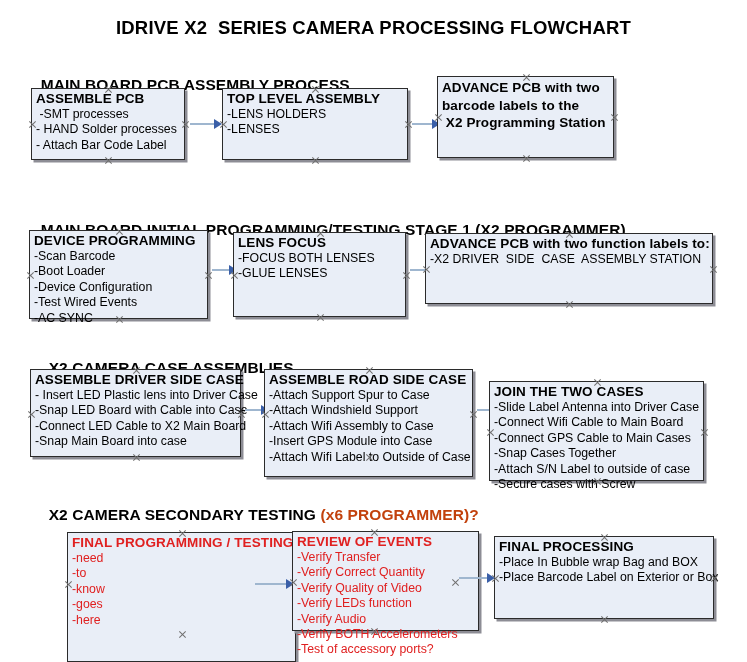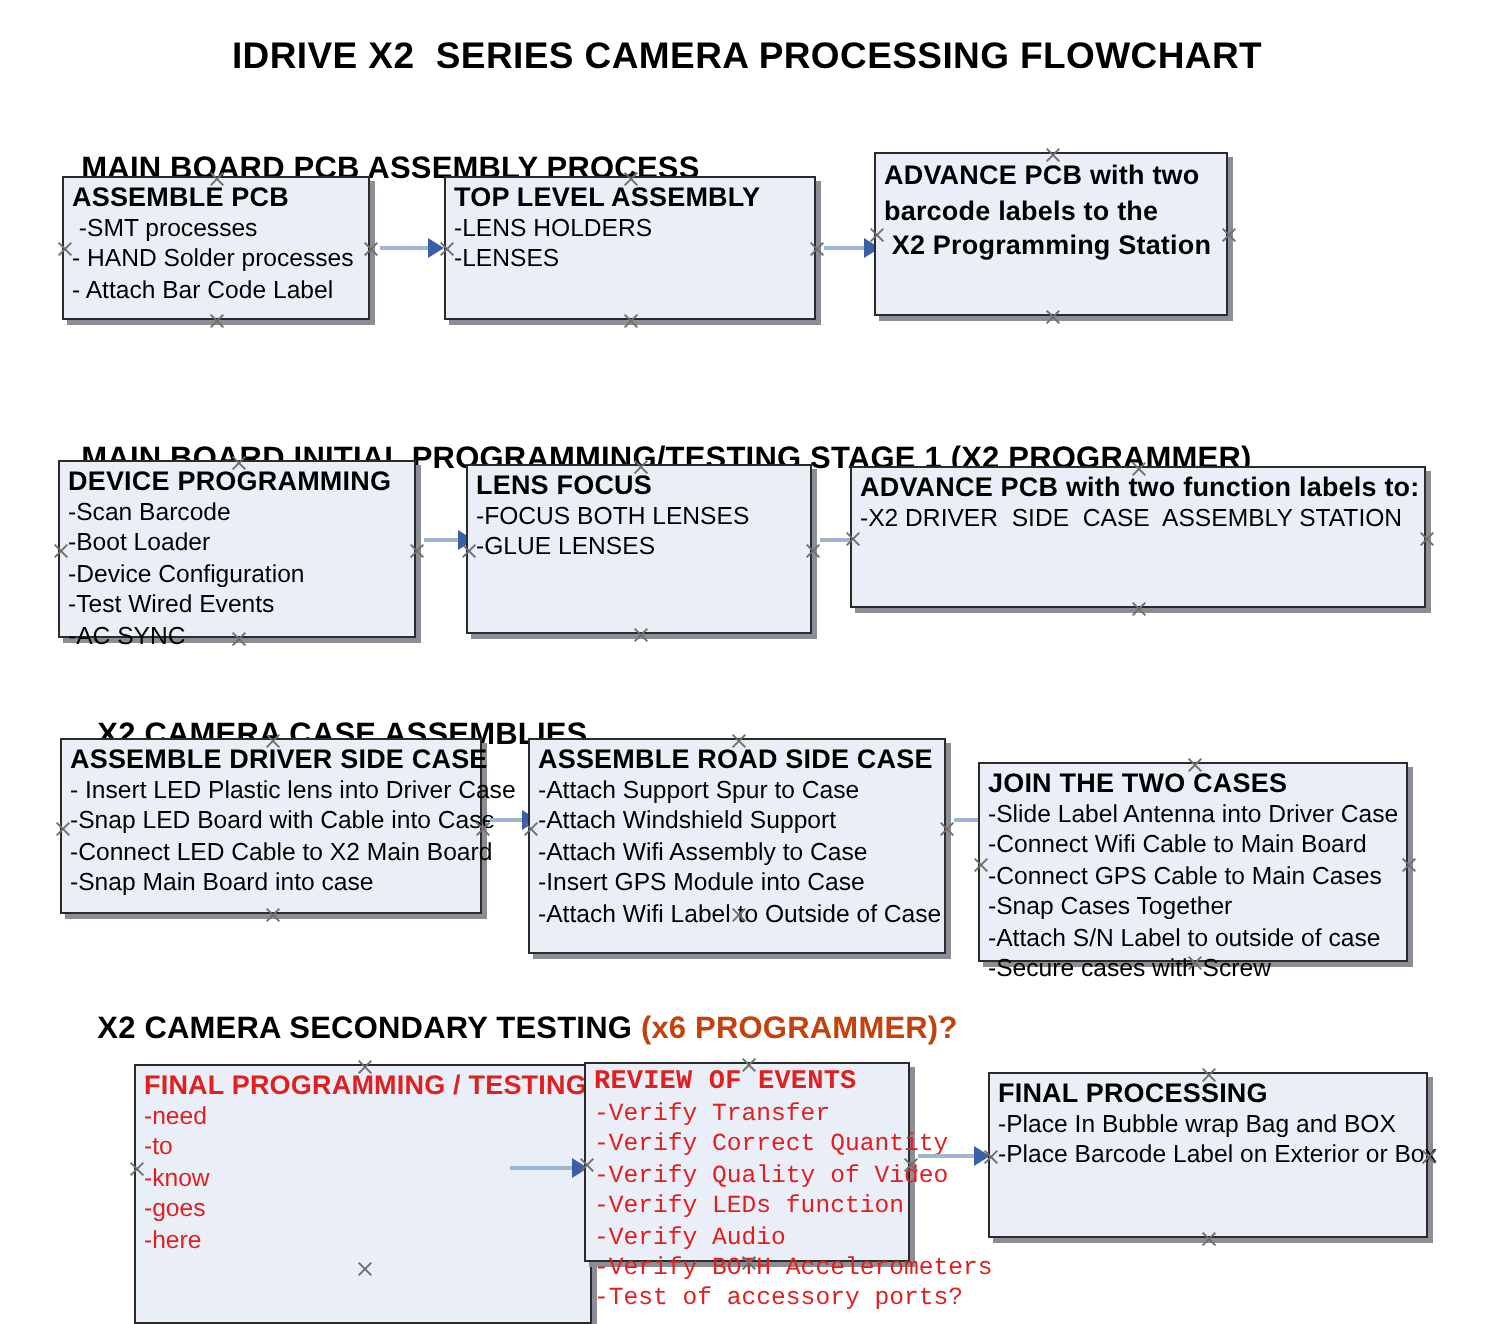--- a/index.html
+++ b/index.html
@@ -265,21 +265,21 @@
     <div class="b-line">-here</div>
     <div class="handle" style="left:-4.5px; top:47px;"></div>
     <div class="handle" style="left:110px; top:-4.5px;"></div>
     <div class="handle" style="left:110px; top:97px;"></div>
     <div class="handle" style="left:224px; top:47px;"></div>
   </div>
 
   <div class="conn" style="left:255px; top:583px; width:36px;"></div>
   <div class="arrow" style="left:286px; top:579px;"></div>
 
-  <div class="box red" style="left:292px; top:531px; width:163px; height:100px;font-family:Liberation Mono, monospace;">
+  <div class="box red" style="left:292px; top:531px; width:187px; height:100px;">
     <div class="b-title">REVIEW OF EVENTS</div>
     <div class="b-line">-Verify Transfer</div>
     <div class="b-line">-Verify Correct Quantity</div>
     <div class="b-line">-Verify Quality of Video</div>
     <div class="b-line">-Verify LEDs function</div>
     <div class="b-line">-Verify Audio</div>
     <div class="b-line">-Verify BOTH Accelerometers</div>
     <div class="b-line">-Test of accessory ports?</div>
     <div class="handle" style="left:-4.5px; top:46px;"></div>
     <div class="handle" style="left:77px; top:-4.5px;"></div>

